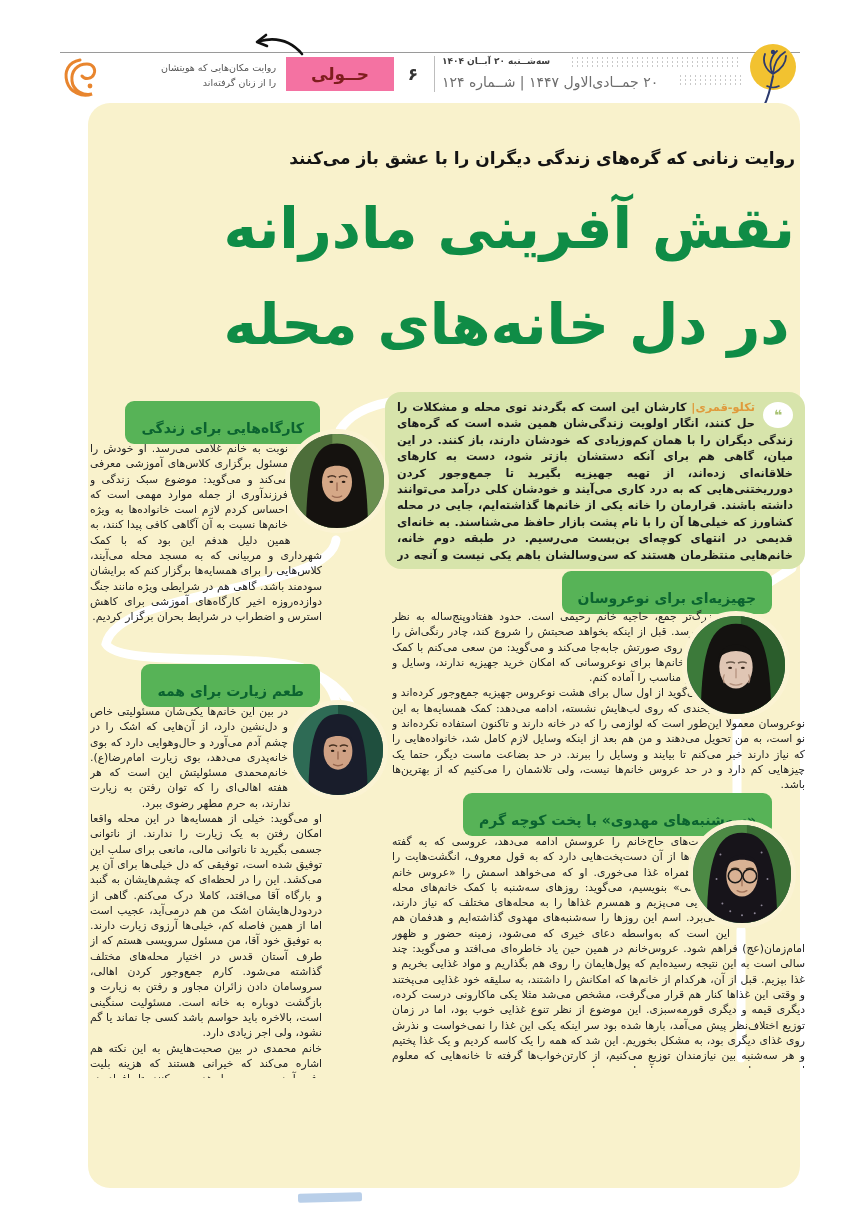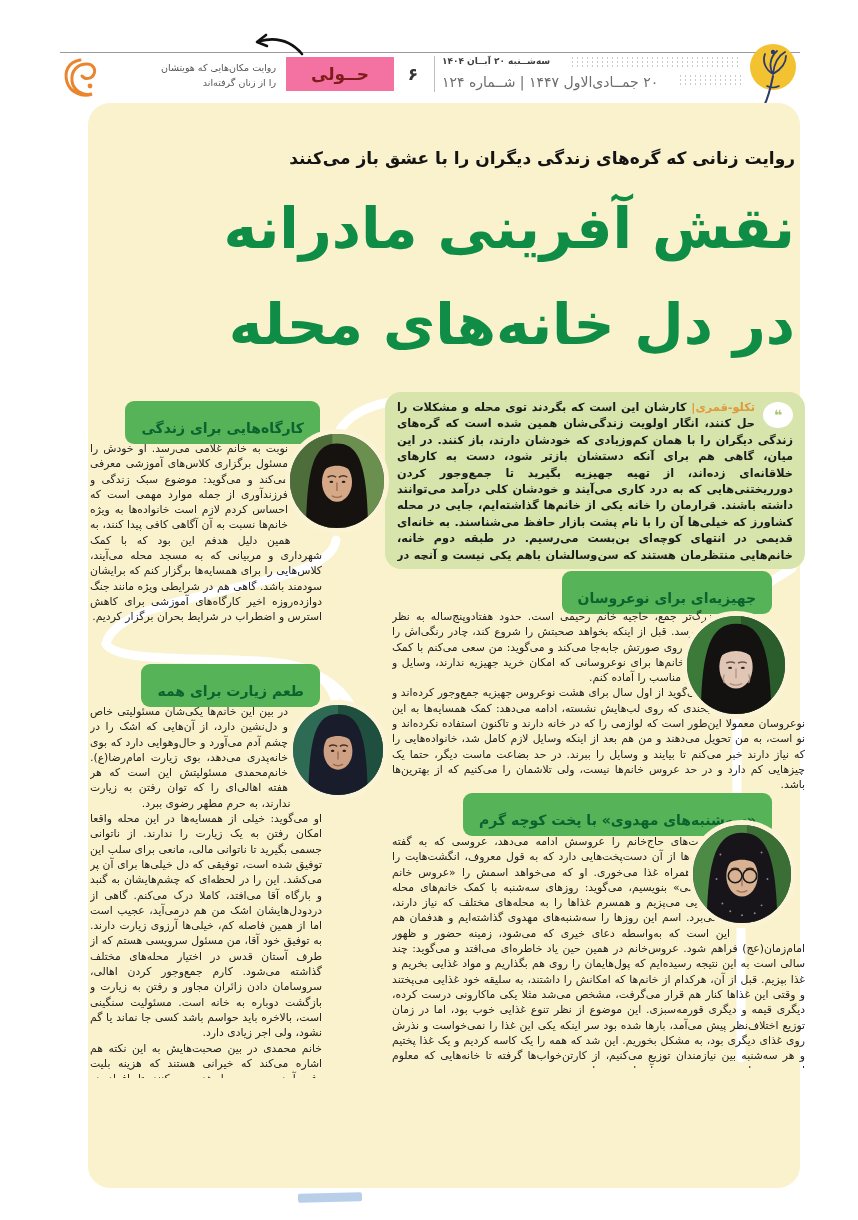--- a/index.html
+++ b/index.html
@@ -29,21 +29,21 @@
   .dots{flex:1;height:12px;background-image:radial-gradient(circle,#c9c9c9 0.9px,transparent 1.1px);
     background-size:5px 4px}
   .logo-right{left:744px;top:42px;width:58px;height:66px}
 
   
   .canvas{left:88px;top:103px;width:712px;height:1085px;background:#f9f2cc;border-radius:22px}
   .vines{left:0;top:0;width:858px;height:1220px;pointer-events:none}
 
   .kicker{right:63px;top:148px;font-size:17px;font-weight:800;color:#141414;
     text-align:left;white-space:nowrap}
-  .headline{right:63px;top:180px;text-align:right;color:#0f8c46;font-weight:900;
+  .headline{right:63px;top:180px;text-align:left;color:#0f8c46;font-weight:900;
     font-size:57px;line-height:96px;white-space:nowrap}
 
   
   .leadbox{left:385px;top:392px;width:420px;height:177px;background:#d7e4ab;border-radius:16px}
   .leadinner{position:absolute;left:12px;right:12px;top:8px;bottom:8px;overflow:hidden;
     direction:rtl;text-align:justify;font-size:11.3px;font-weight:700;line-height:16.4px;color:#1c1c1c}
   .quote-circle{float:right;width:30px;height:26px;margin:2px 0 2px 8px;background:#fff;
     border-radius:50%;display:flex;align-items:center;justify-content:center;
     color:#a9c375;font-size:14px;line-height:1}
   .lead-byline{color:#e09a3b;font-weight:800}

